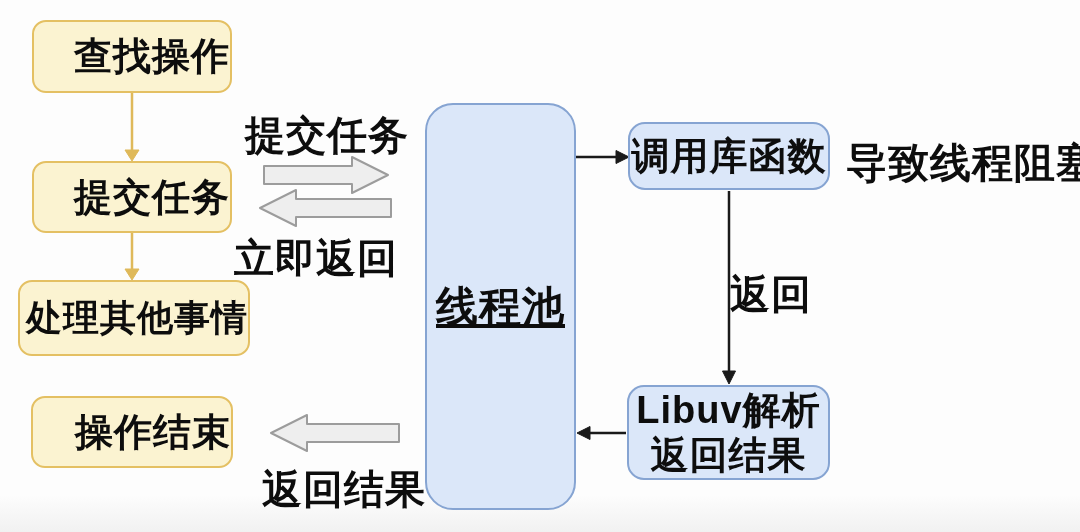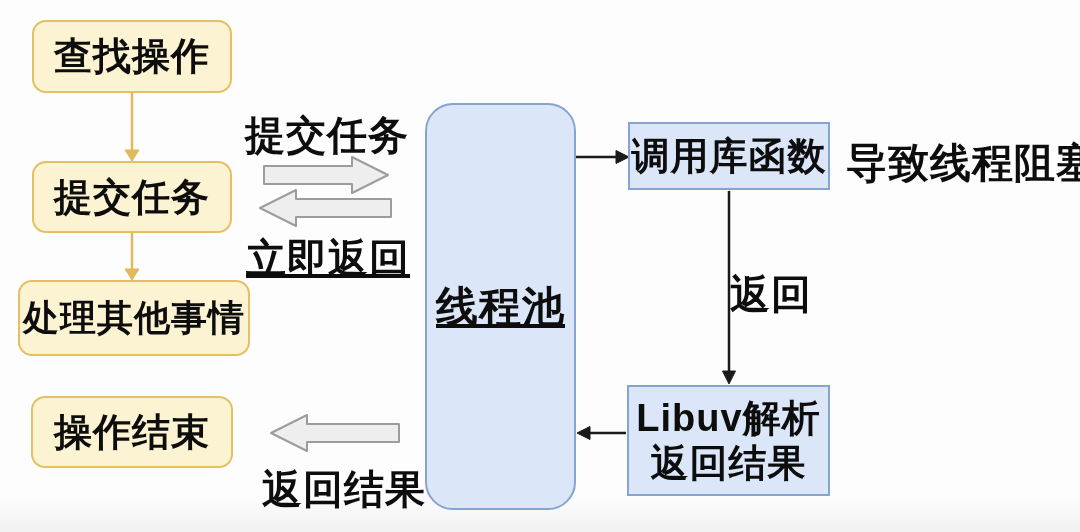--- a/index.html
+++ b/index.html
@@ -24,25 +24,26 @@
     text-align: center;
     box-sizing: border-box;
     font-weight: 600;
     letter-spacing: 1px;
   }
   .node-yellow {
     background: #fbf3d1;
     border: 2.5px solid #e4c063;
     border-radius: 14px;
     font-size: 38px;
+    justify-content: flex-end;
   }
   .node-blue {
     background: #dbe7f9;
     border: 2px solid #86a4d2;
-    border-radius: 0;
+    border-radius: 17px;
     font-size: 38px;
   }
   .floating-label {
     position: absolute;
     font-weight: 600;
     font-size: 40px;
     letter-spacing: 1px;
     white-space: nowrap;
   }
   .libuv-lines { line-height: 45px; }
@@ -109,30 +110,30 @@
   </div>
 
   <div class="node node-blue" style="left:425px; top:103px; width:151px; height:407px; border-radius:28px; font-size:42px;text-decoration:underline;">
     <span>线程池</span>
   </div>
 
   <div class="node node-blue" style="left:628px; top:122px; width:202px; height:68px;">
     <span>调用库函数</span>
   </div>
 
-  <div class="node node-blue libuv-lines" style="left:627px; top:385px; width:203px; height:111px;">
+  <div class="node node-blue libuv-lines" style="left:627px; top:385px; width:203px; height:95px;">
     <span>
       <span>Libuv解析</span><br>
       <span>返回结果</span>
     </span>
   </div>
 
   <div class="floating-label" style="left:245px; top:108px;">提交任务</div>
 
-  <div class="floating-label" style="left:246px; top:231px;text-decoration:underline;">立即返回</div>
+  <div class="floating-label" style="left:234px; top:231px;">立即返回</div>
 
   <div class="floating-label" style="left:846px; top:136px; font-size:41px;">导致线程阻塞</div>
 
   <div class="floating-label" style="left:730px; top:267px;">返回</div>
 
   <div class="floating-label" style="left:262px; top:462px;">返回结果</div>
 
 </div>
 
 </body></html>

